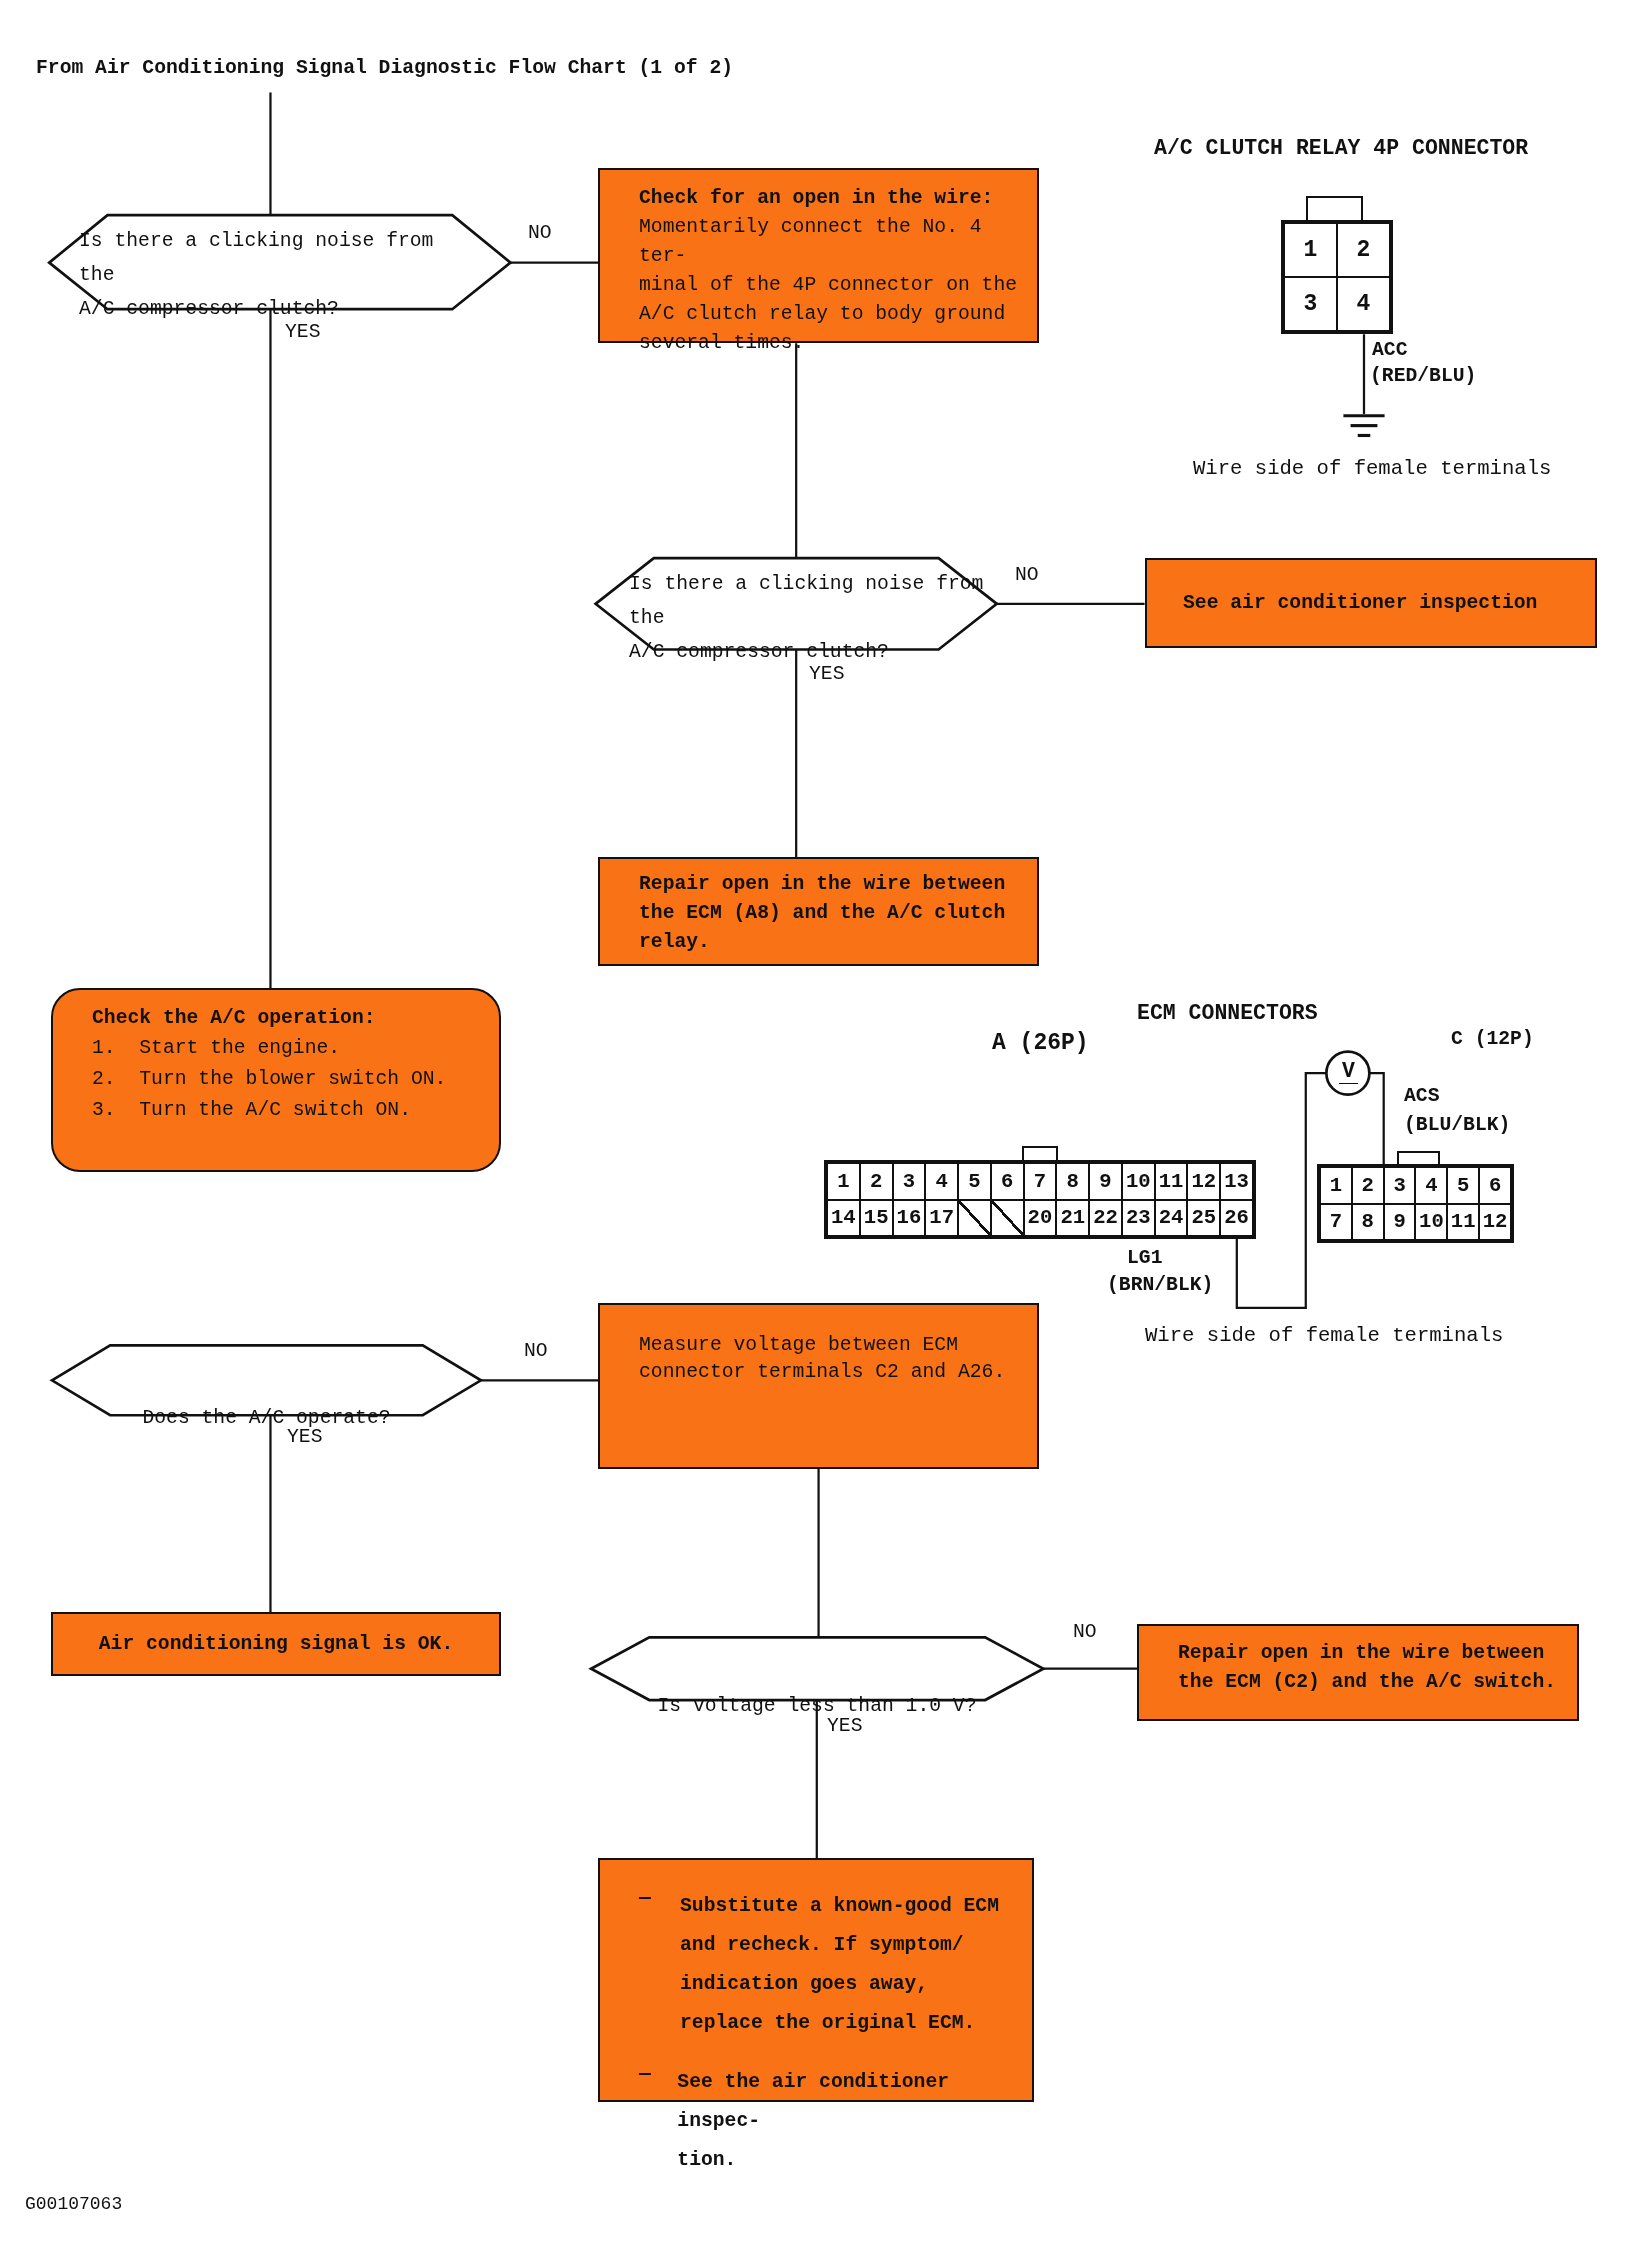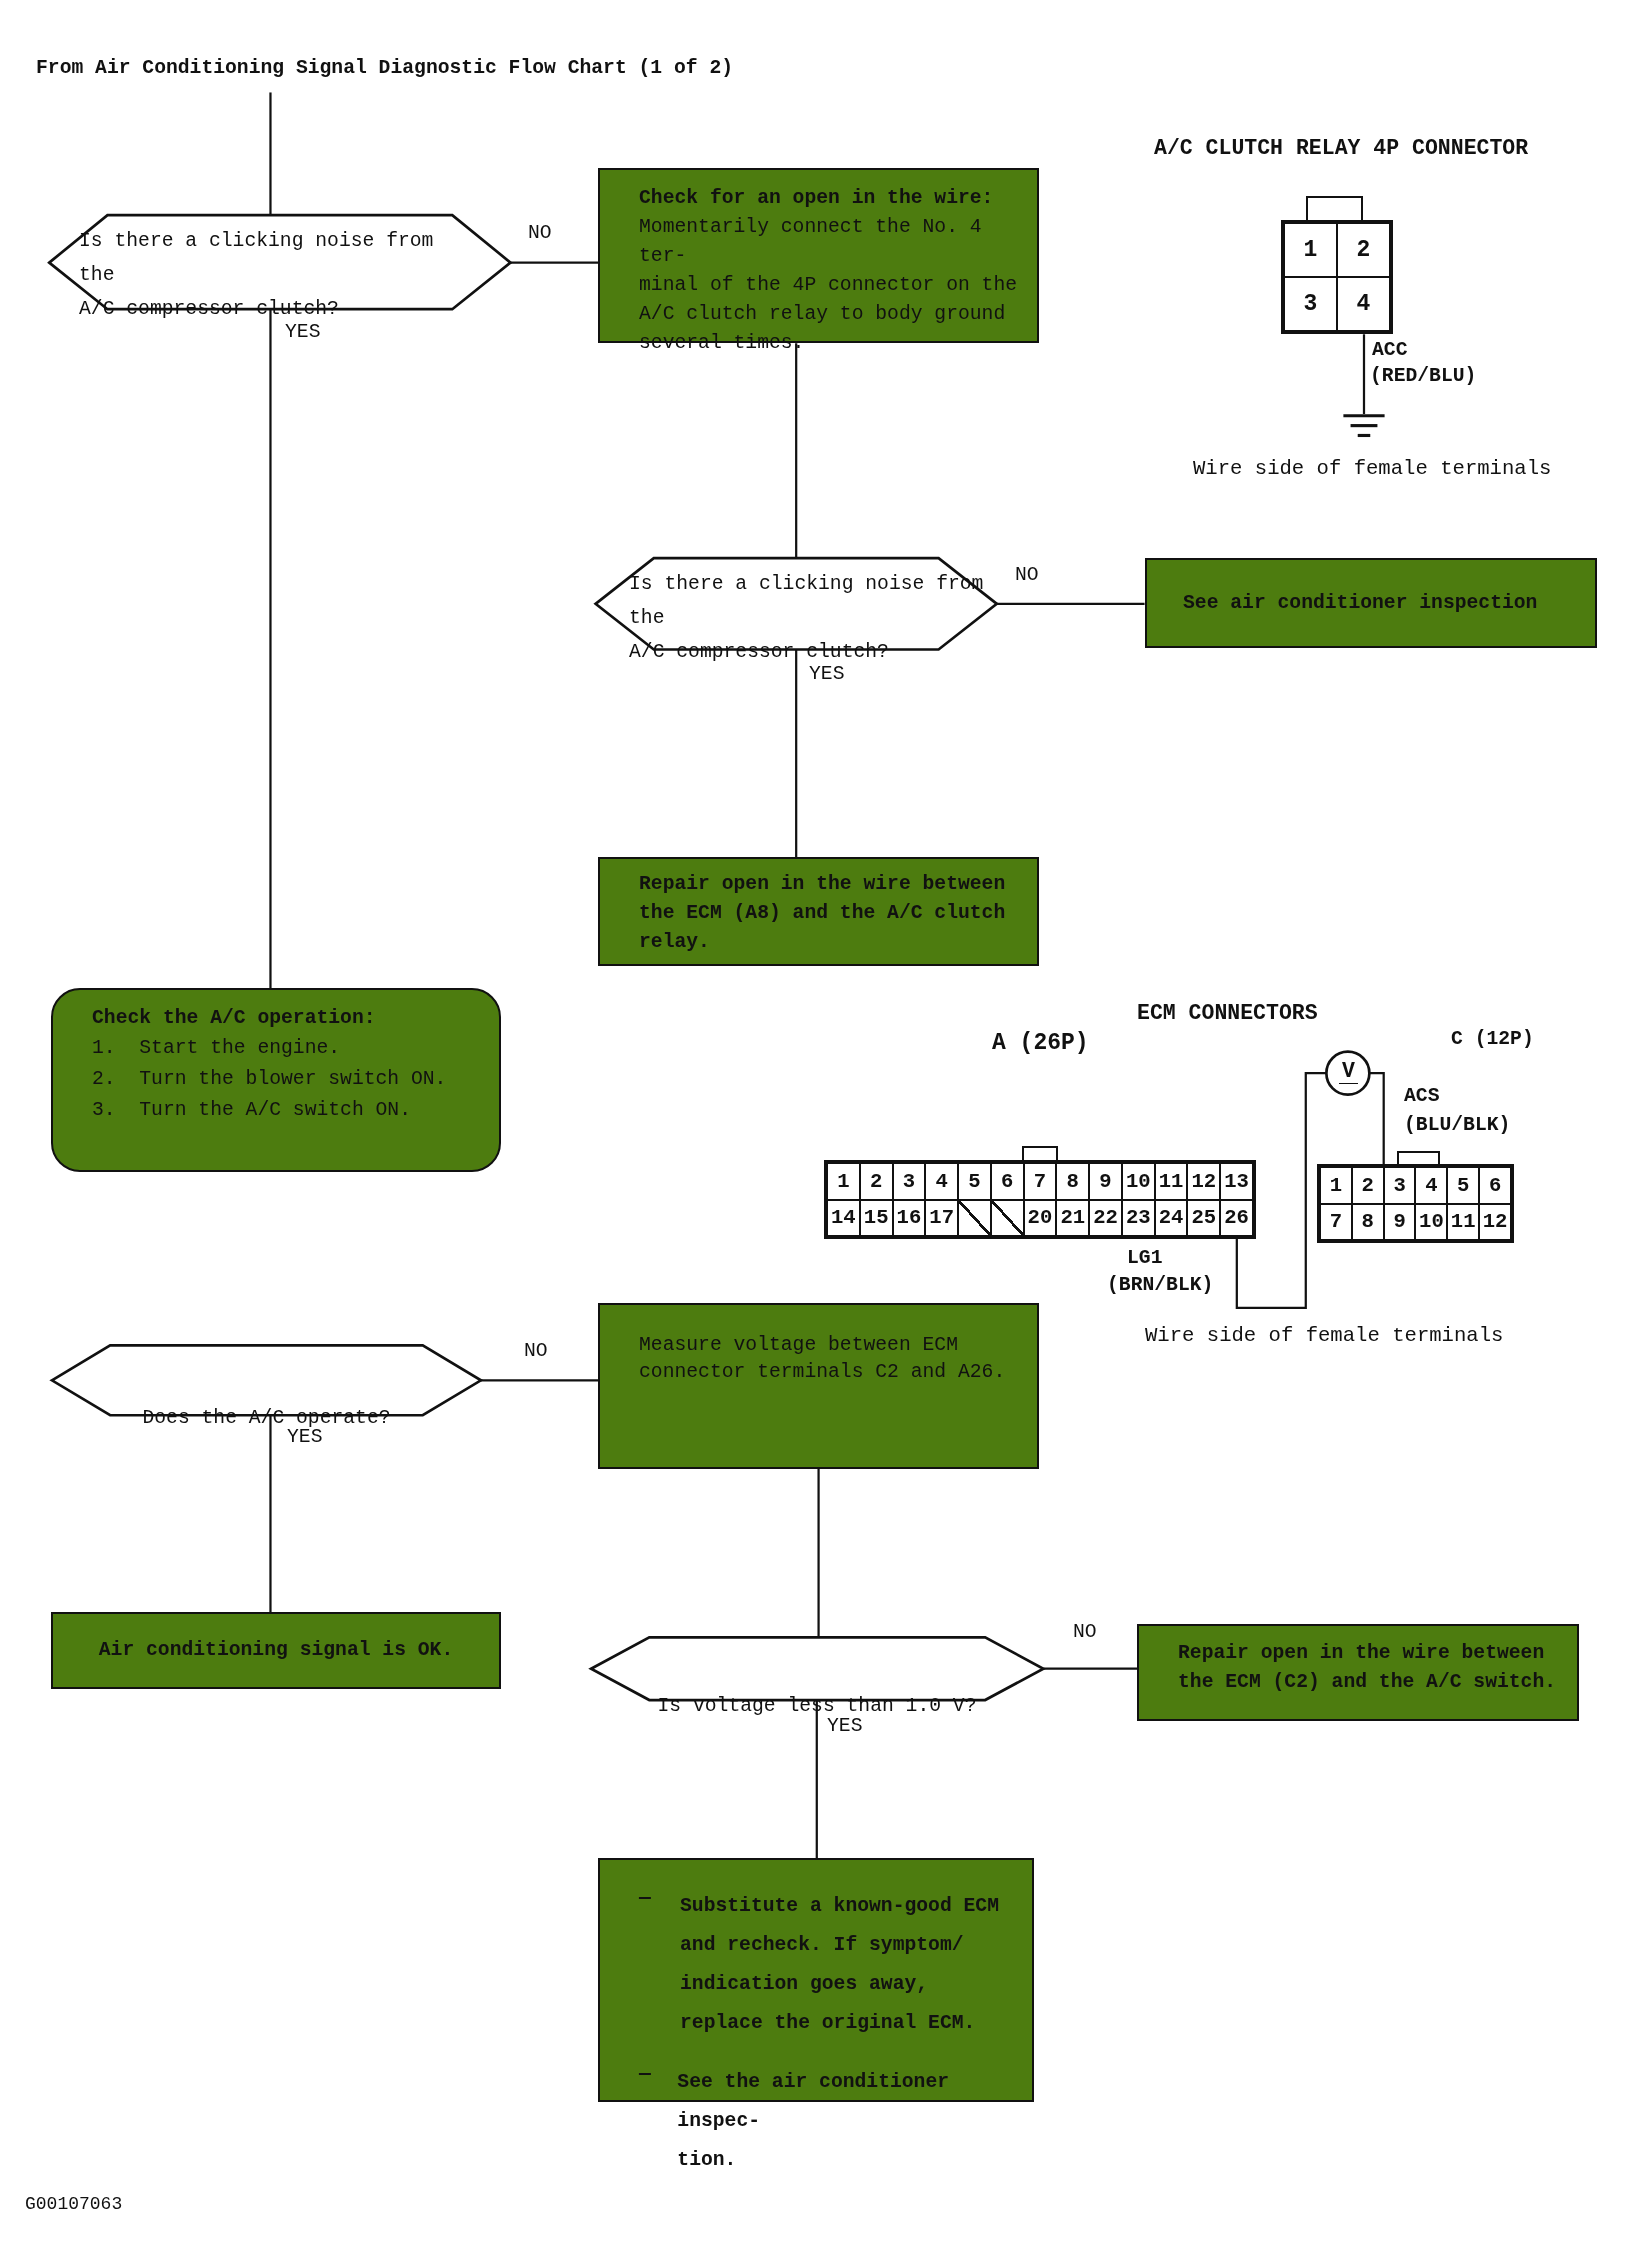--- a/index.html
+++ b/index.html
@@ -2,21 +2,21 @@
 <html style="font-size:14.3px"><head>
 <meta charset="utf-8">
 <style>
   html,body{margin:0;padding:0;background:#fff;}
   .page{position:relative;width:1647px;height:2243px;background:#fff;overflow:hidden;
         font-family:Liberation Mono, monospace;color:#111;}
   svg.layer{position:absolute;left:0;top:0;z-index:0;}
   .txt{position:absolute;z-index:3;white-space:pre-line;}
   .bold{font-weight:bold;}
   .lbl{position:absolute;z-index:3;font-size:19.7px;}
-  .box{position:absolute;box-sizing:border-box;background:#4d7c0f;border:2.7px solid #111;z-index:1;}
+  .box{position:absolute;box-sizing:border-box;background:#f97316;border:2.7px solid #111;z-index:1;}
   .box .inner{white-space:pre-line;font-size:19.7px;line-height:29px;}
   .dec-text{position:absolute;z-index:3;font-size:19.7px;line-height:34px;white-space:pre-line;}
   .center{text-align:center;margin-top:36px;}
   .tab{position:absolute;box-sizing:border-box;border:2.7px solid #111;background:#fff;z-index:1;}
   .pgrid{position:absolute;box-sizing:border-box;border:3.6px solid #111;background:#fff;
          display:flex;flex-direction:column;z-index:2;}
   .prow{flex:1;display:flex;}
   .pcell{flex:1;border:1.8px solid #111;display:flex;align-items:center;justify-content:center;
          font-weight:bold;font-size:20.6px;background:#fff;}
   .relaygrid .pcell{font-size:23px;}
@@ -107,21 +107,21 @@
 
   <div class="dec-text center" style="left:52px;top:1365px;width:429px;">Does the A/C operate?</div>
   <div class="lbl" style="left:524px;top:1340px;">NO</div>
   <div class="lbl" style="left:287px;top:1426px;">YES</div>
 
   <div class="box" style="left:598px;top:1303px;width:441px;height:166px;padding:18px 16px 0 39px;">
     <div class="inner" style="line-height:27px;margin-top:9px;">Measure voltage between ECM
 connector terminals C2 and A26.</div>
   </div>
 
-  <div class="box" style="left:51px;top:1612px;width:450px;height:77px;display:flex;align-items:center;justify-content:center;">
+  <div class="box" style="left:51px;top:1612px;width:450px;height:64px;display:flex;align-items:center;justify-content:center;">
     <div class="inner bold">Air conditioning signal is OK.</div>
   </div>
 
   <div class="dec-text center" style="left:591px;top:1653px;width:452px;">Is voltage less than 1.0 V?</div>
   <div class="lbl" style="left:1073px;top:1621px;">NO</div>
   <div class="lbl" style="left:827px;top:1715px;">YES</div>
 
   <div class="box" style="left:1137px;top:1624px;width:442px;height:97px;padding:12.5px 10.7px 0 39px;">
     <div class="inner bold" style="line-height:29.6px;">Repair open in the wire between
 the ECM (C2) and the A/C switch.</div>

